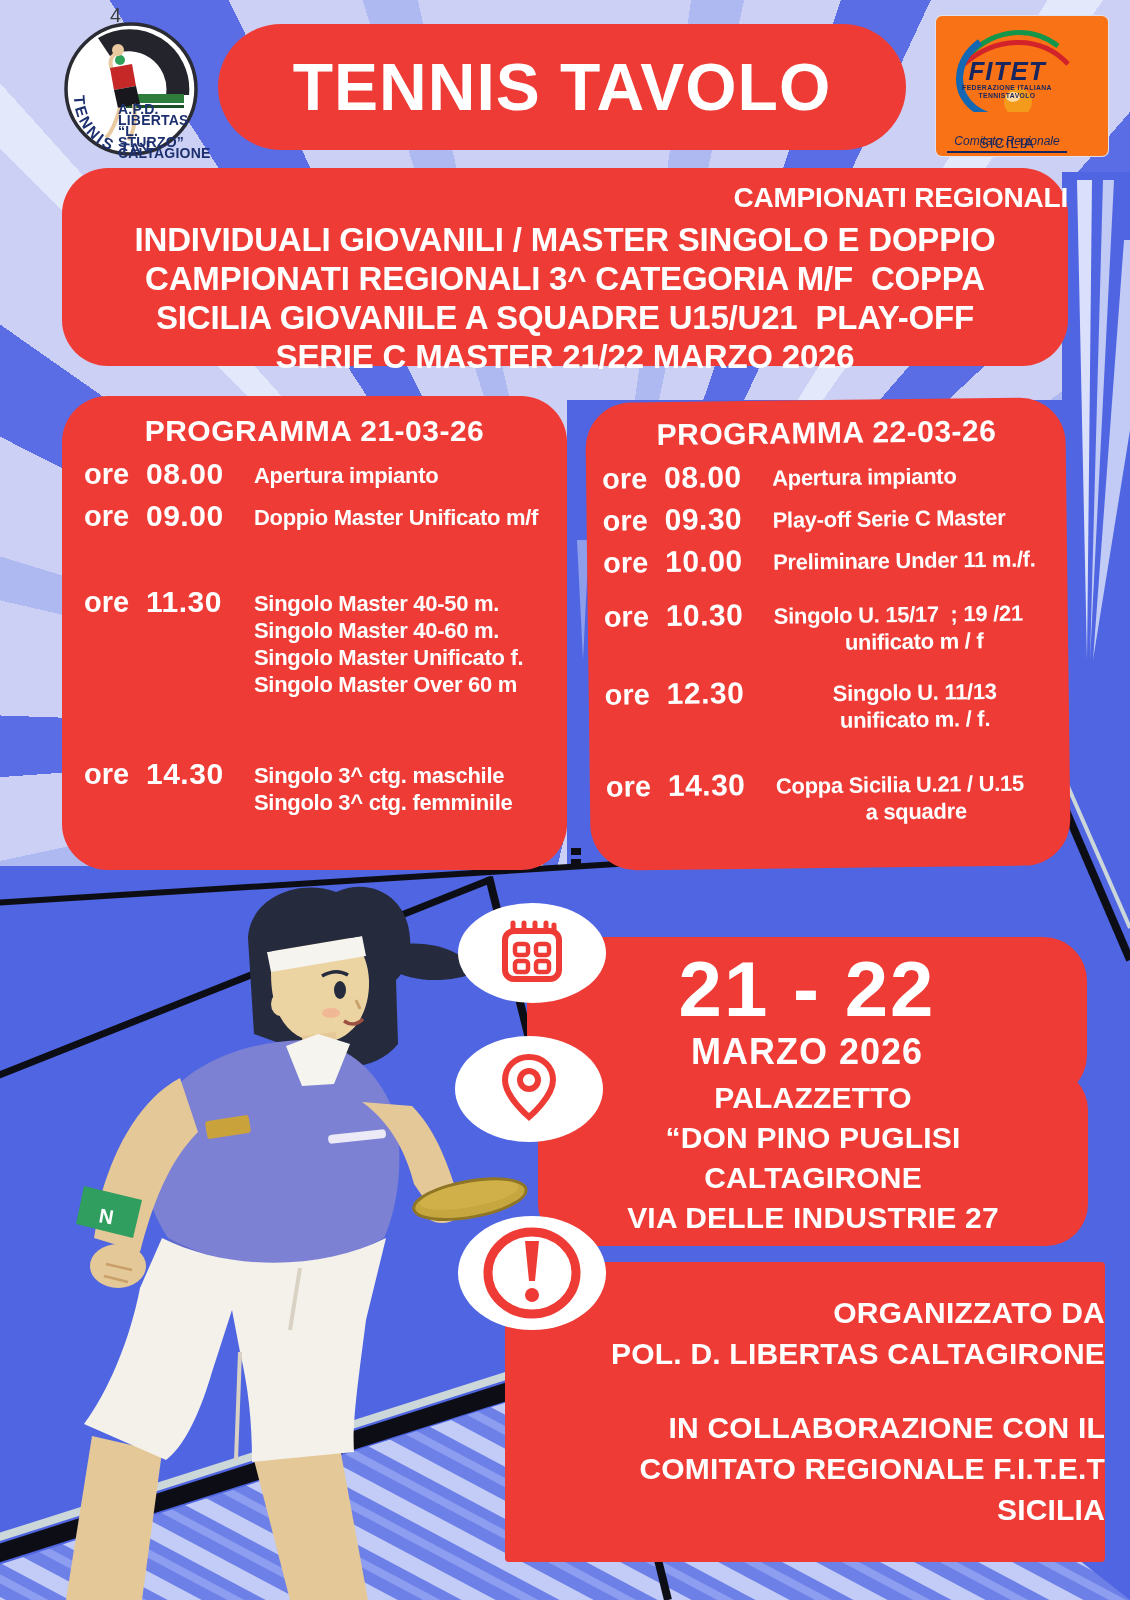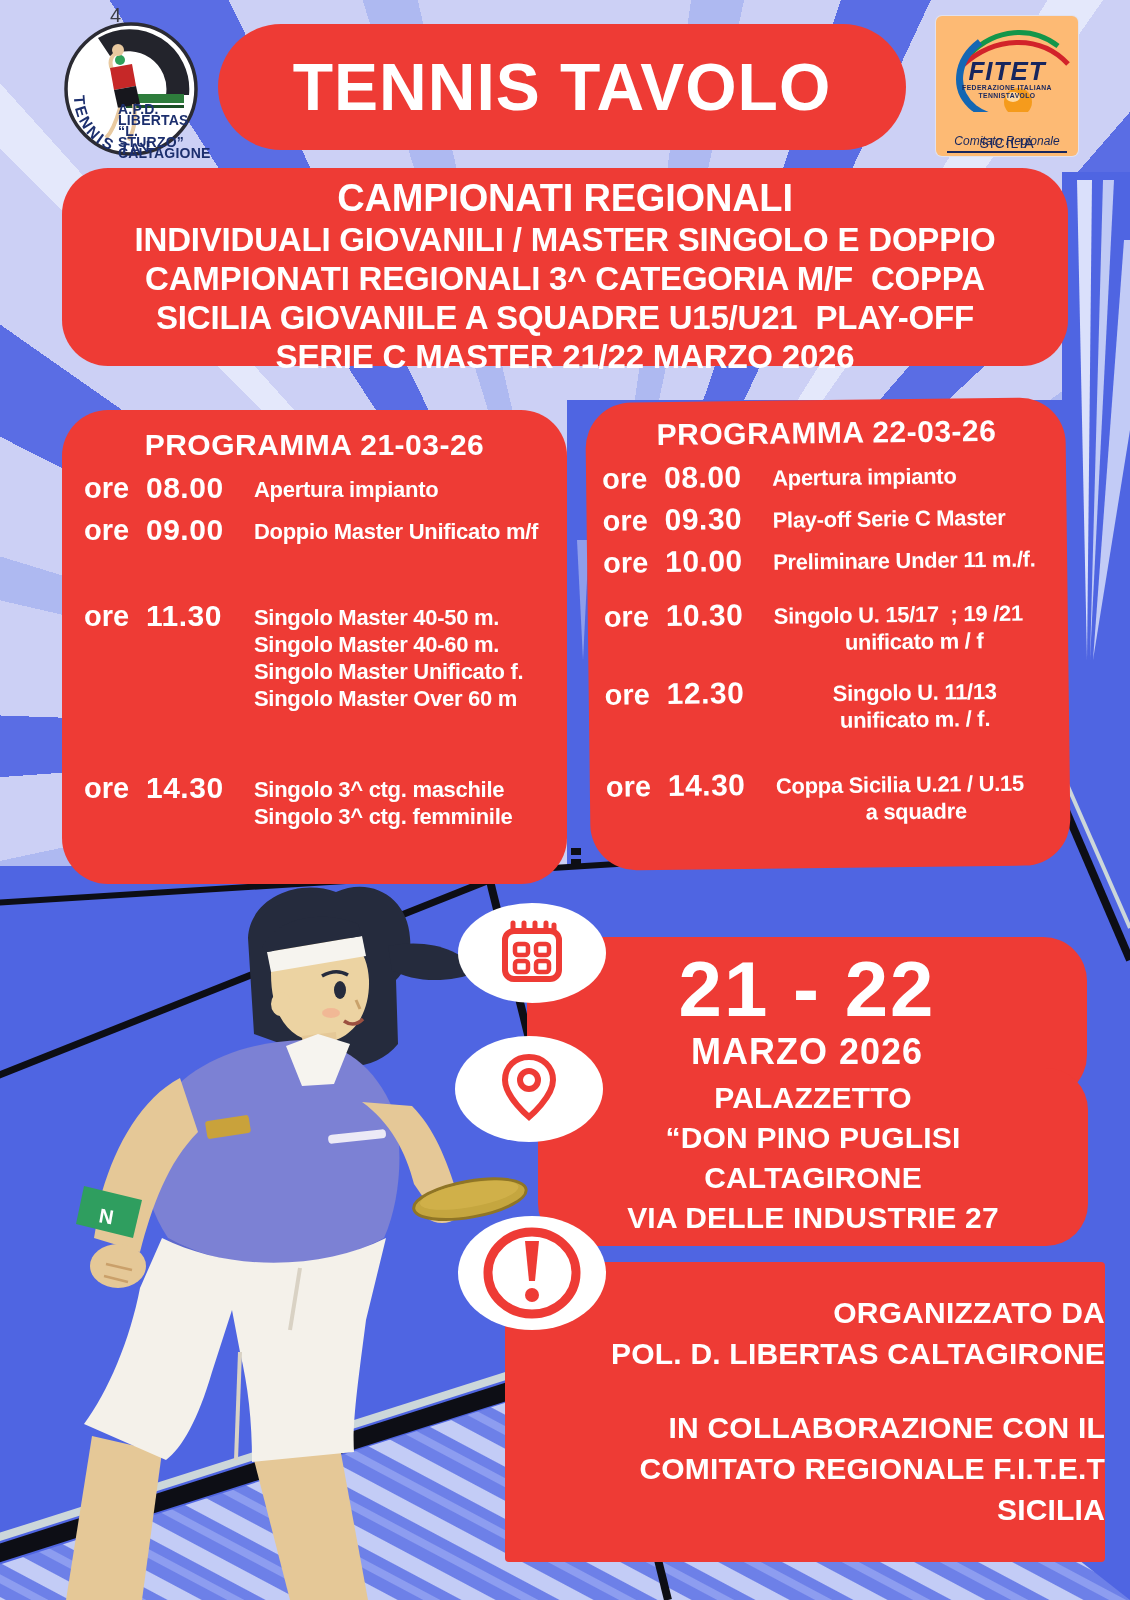--- a/index.html
+++ b/index.html
@@ -27,41 +27,41 @@
 
   
   #corner-number{left:110px;top:4px;font-size:20px;color:#3c3c46;z-index:4;}
   #club-logo{left:62px;top:20px;z-index:4;}
   #club-lines{left:118px;top:104px;width:88px;z-index:5;text-align:left;
     font-size:14px;font-weight:bold;color:#1c2f6e;line-height:11px;letter-spacing:.2px;}
   #title-pill{left:218px;top:24px;width:688px;height:126px;border-radius:64px;z-index:3;
     display:flex;align-items:center;justify-content:center;}
   #title-pill .t{font-size:66px;font-weight:bold;letter-spacing:1px;}
 
-  #fitet{left:936px;top:16px;width:142px;height:140px;background:#fdba74;border-radius:6px;z-index:4;
+  #fitet{left:936px;top:16px;width:172px;height:140px;background:#f97316;border-radius:6px;z-index:4;
     box-shadow:0 0 0 1px #e2e2ee;}
   #fitet .fname{position:absolute;left:0;top:40px;width:142px;text-align:center;
     font-size:26px;font-weight:bold;font-style:italic;color:#17265e;letter-spacing:1px;}
   #fitet .fsub{position:absolute;left:0;width:142px;text-align:center;
     font-size:6.8px;font-weight:bold;color:#17265e;letter-spacing:.4px;}
   #fitet .fsub1{top:68px;} #fitet .fsub2{top:76px;}
   #fitet .fcom{position:absolute;left:11px;top:98px;width:120px;text-align:center;
     font-size:12px;font-style:italic;color:#17265e;border-bottom:2px solid #17265e;padding-bottom:3px;margin-top:20px;}
   #fitet .freg{position:absolute;left:0;top:119px;width:142px;text-align:center;
     font-size:14px;color:#17265e;letter-spacing:1px;}
 
   
   #banner{left:62px;top:168px;width:1006px;height:198px;border-radius:46px;z-index:3;
     text-align:center;padding-top:8px;box-sizing:border-box;}
   #banner .line{font-size:33px;font-weight:bold;line-height:39px;white-space:pre;letter-spacing:-.2px;}
-  #banner .line:first-child{font-size:38px;line-height:44px;}
+  #banner .line:first-child{font-size:28px;line-height:44px;text-align:right;}
 
   
   .prog{border-radius:46px;z-index:3;box-sizing:border-box;}
-  #prog-left{left:62px;top:396px;width:505px;height:474px;padding:18px 22px 0 22px;margin-top:14px;}
+  #prog-left{left:62px;top:396px;width:505px;height:474px;padding:18px 22px 0 22px;}
   #prog-right{left:588px;top:400px;width:480px;height:468px;padding:16px 14px 0 16px;transform:rotate(-0.7deg);}
   .prog-title{text-align:center;font-size:30px;font-weight:bold;letter-spacing:.5px;}
   .prog .rows{margin-top:6px;}
   .prog-row{display:flex;align-items:flex-start;margin-top:10px;}
   .prog-row .prefix{font-size:29px;font-weight:bold;width:62px;flex:none;line-height:32px;}
   .prog-row .time{font-size:30px;font-weight:bold;width:108px;flex:none;line-height:32px;letter-spacing:.5px;}
   .prog-row .desc{flex:1;padding-top:4px;}
   .prog-row .desc .line{font-size:22px;font-weight:bold;line-height:27px;white-space:pre;letter-spacing:-.3px;}
   #prog-left .rows .prog-row:nth-child(3){margin-top:54px;}
   #prog-left .rows .prog-row:nth-child(4){margin-top:60px;}

